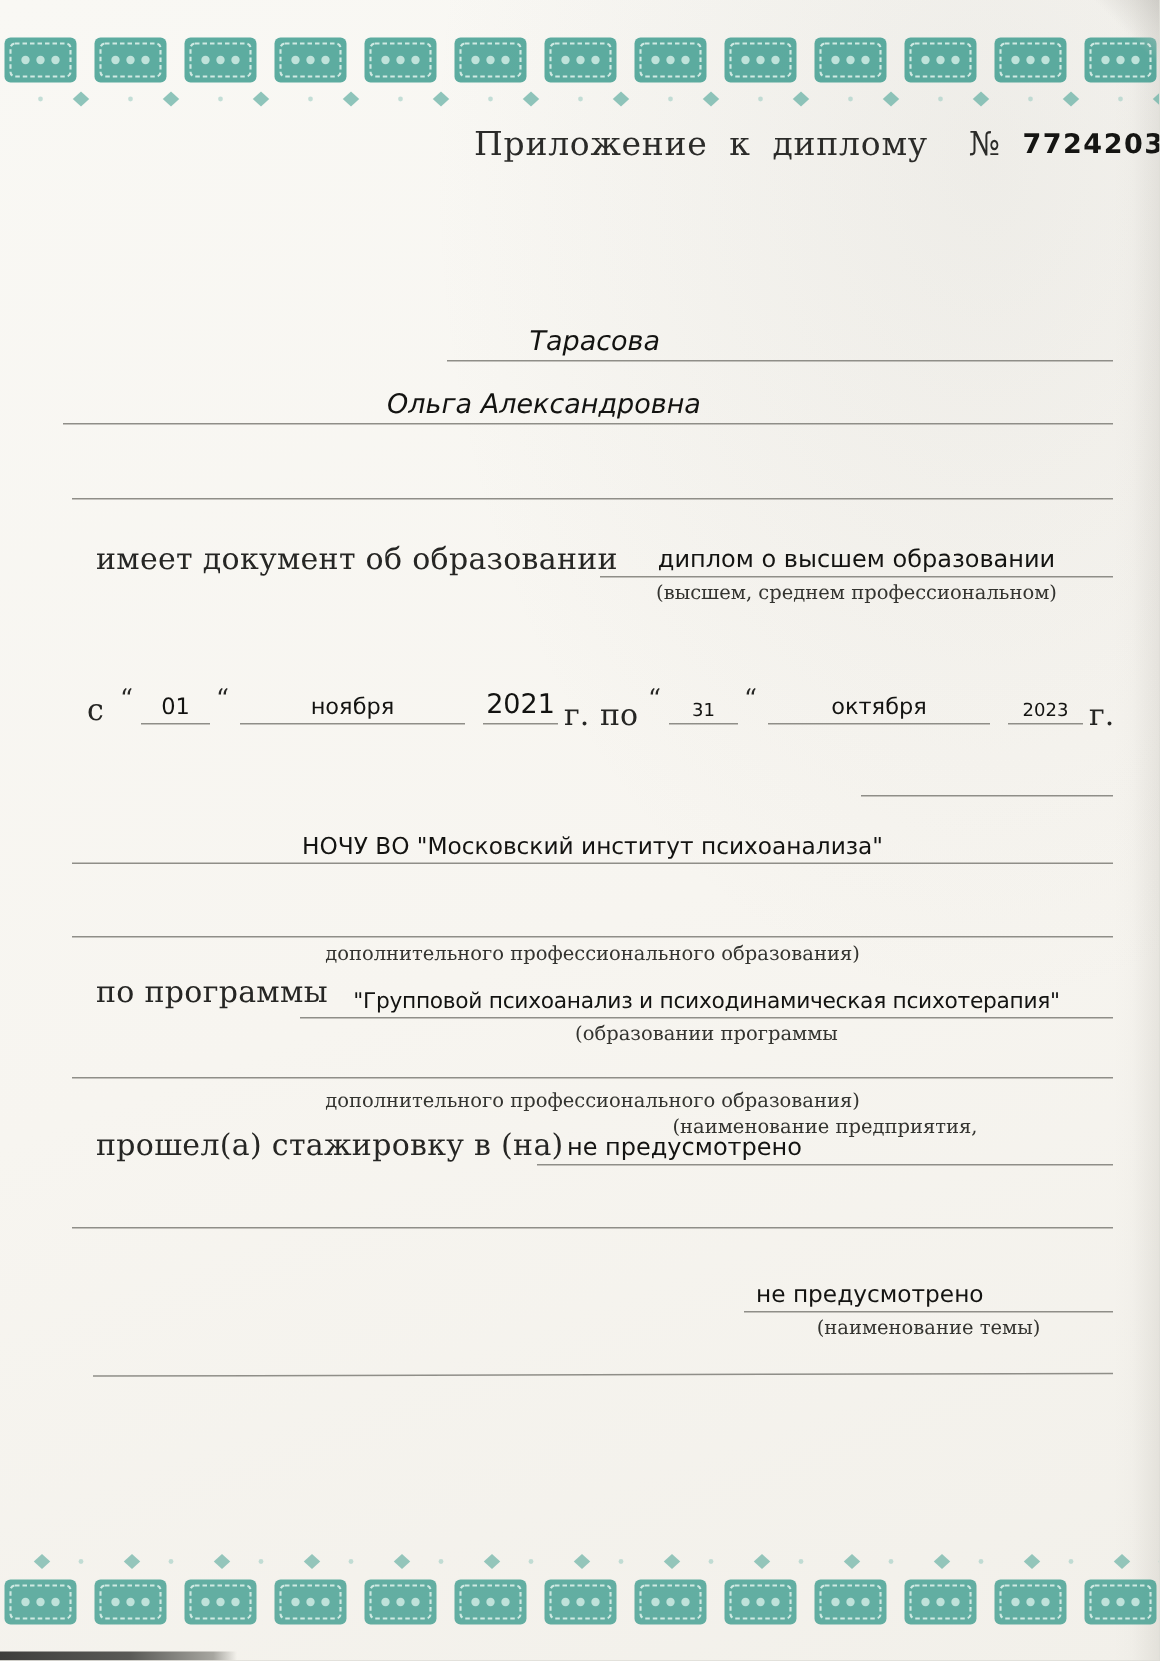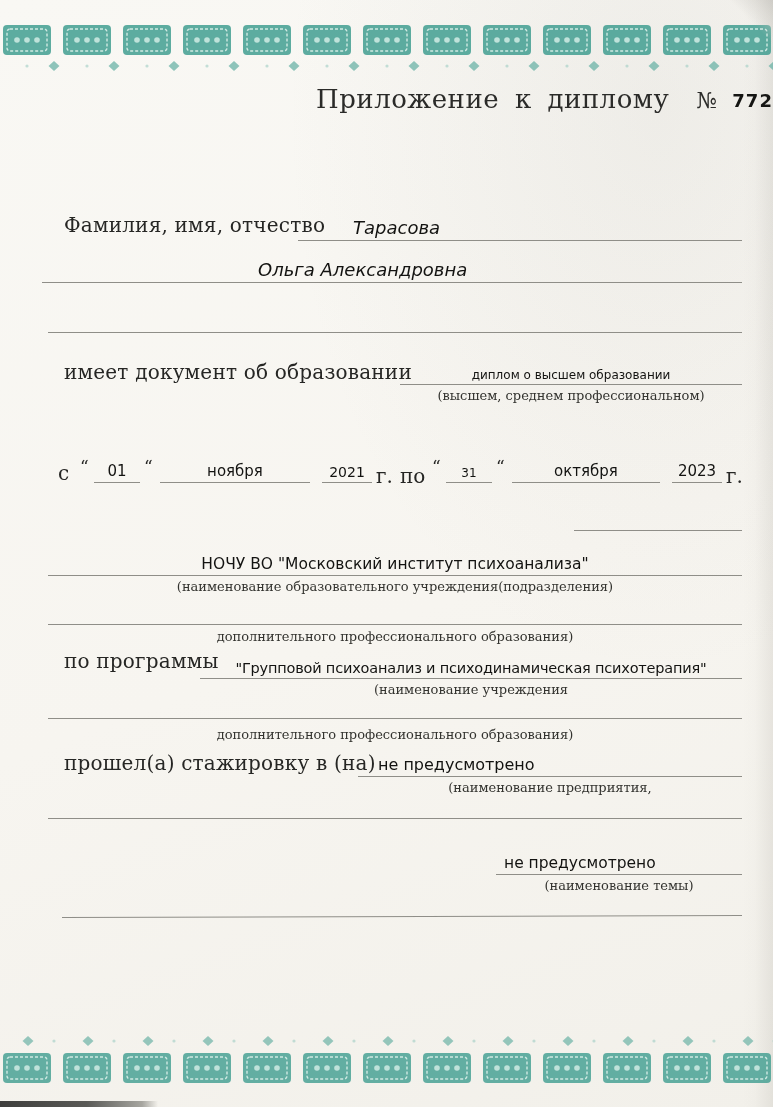--- a/index.html
+++ b/index.html
@@ -8,21 +8,21 @@
     background:
       radial-gradient(ellipse at 85% 10%, rgba(150,148,140,0.10), transparent 40%),
       linear-gradient(to left, rgba(120,115,105,0.12), rgba(120,115,105,0.02) 18px, transparent 30px),
       linear-gradient(160deg, #f9f8f4 0%, #f7f5f0 55%, #f2f0ea 100%);
     overflow:hidden;
     font-family:"DejaVu Serif","Liberation Serif",serif;
     color:#222220;
   }
   .band{position:absolute; left:0; display:block;}
   .hdr{position:absolute; top:84px; left:316px; white-space:nowrap;}
-  .hdr-title{font-size:26px; color:#2b2b29; word-spacing:7px; letter-spacing:0.5px;}
+  .hdr-title{font-size:22px; color:#2b2b29; word-spacing:7px; letter-spacing:0.5px;}
   .hdr-no{font-size:22px; margin-left:22px; color:#2b2b29;}
   .hdr-num{font-family:"DejaVu Sans","Liberation Sans",sans-serif; font-weight:bold;
            font-size:18px; letter-spacing:1px; color:#151513; margin-left:10px; vertical-align:1px;}
   .lbl{position:absolute; font-size:20px; color:#262624; white-space:nowrap; letter-spacing:0.2px;}
   .line{position:absolute; height:0; border-top:1px solid #8f8e88;}
   .val{position:absolute; bottom:3px; white-space:nowrap;
        font-family:"DejaVu Sans","Liberation Sans",sans-serif; font-weight:normal; color:#131311;}
   .val-center{left:50%; transform:translateX(-50%);}
   .name-val{font-style:italic; font-size:18px;}
   .cap{position:absolute; font-size:13px; color:#33332f; text-align:center; white-space:nowrap;}
@@ -54,85 +54,83 @@
   </svg>
 
   <div class="corner-fold"></div>
 
   <div class="hdr">
     <span class="hdr-title">Приложение к диплому</span>
     <span class="hdr-no">№</span>
     <span class="hdr-num">772420367748</span>
   </div>
 
-  <div class="lbl" style="left:64px; top:213px">Фамилия, имя, отчество</div>
   <div class="line" style="left:298px; top:240px; width:444px">
     <span class="val name-val" style="left:55px">Тарасова</span>
   </div>
   <div class="line" style="left:42px; top:282px; width:700px">
     <span class="val name-val" style="left:216px">Ольга Александровна</span>
   </div>
   <div class="line" style="left:48px; top:332px; width:694px"></div>
 
   <div class="lbl" style="left:64px; top:360px">имеет документ об образовании</div>
   <div class="line" style="left:400px; top:384px; width:342px">
-    <span class="val val-center" style="font-size:12px">диплом о высшем образовании</span>
+    <span class="val val-center" style="font-size:16px">диплом о высшем образовании</span>
   </div>
   <div class="cap" style="left:400px; top:388px; width:342px">(высшем, среднем профессиональном)</div>
 
   <div>
     <span class="small-word" style="left:58px; top:461px">с</span>
     <span class="q" style="left:80px; top:456px">“</span>
     <div class="line" style="left:94px; top:482px; width:46px">
       <span class="val val-center" style="font-size:15px">01</span>
     </div>
     <span class="q" style="left:144px; top:456px">“</span>
     <div class="line" style="left:160px; top:482px; width:150px">
       <span class="val val-center" style="font-size:15px">ноября</span>
     </div>
     <div class="line" style="left:322px; top:482px; width:50px">
-      <span class="val val-center" style="font-size:14px">2021</span>
+      <span class="val val-center" style="font-size:18px">2021</span>
     </div>
     <span class="small-word" style="left:376px; top:464px">г.</span>
     <span class="small-word" style="left:400px; top:464px">по</span>
     <span class="q" style="left:432px; top:456px">“</span>
     <div class="line" style="left:446px; top:482px; width:46px">
       <span class="val val-center" style="font-size:12px">31</span>
     </div>
     <span class="q" style="left:496px; top:456px">“</span>
     <div class="line" style="left:512px; top:482px; width:148px">
       <span class="val val-center" style="font-size:15px">октября</span>
     </div>
     <div class="line" style="left:672px; top:482px; width:50px">
-      <span class="val val-center" style="font-size:15px">2023</span>
+      <span class="val val-center" style="font-size:12px">2023</span>
     </div>
     <span class="small-word" style="left:726px; top:464px">г.</span>
   </div>
 
   <div class="line" style="left:574px; top:530px; width:168px"></div>
   <div class="line" style="left:48px; top:575px; width:694px">
     <span class="val val-center" style="font-size:15.5px">НОЧУ ВО "Московский институт психоанализа"</span>
   </div>
-  <div class="cap" style="left:48px; top:579px; width:694px">(наименование образовательного учреждения(подразделения)</div>
   <div class="line" style="left:48px; top:624px; width:694px"></div>
   <div class="cap" style="left:48px; top:629px; width:694px">дополнительного профессионального образования)</div>
 
   <div class="lbl" style="left:64px; top:649px">по программы</div>
   <div class="line" style="left:200px; top:678px; width:542px">
     <span class="val val-center" style="font-size:14.5px; letter-spacing:-0.2px">"Групповой психоанализ и психодинамическая психотерапия"</span>
   </div>
-  <div class="cap" style="left:200px; top:682px; width:542px">(наименование учреждения</div>
+  <div class="cap" style="left:200px; top:682px; width:542px">(образовании программы</div>
   <div class="line" style="left:48px; top:718px; width:694px"></div>
   <div class="cap" style="left:48px; top:727px; width:694px">дополнительного профессионального образования)</div>
 
   <div class="lbl" style="left:64px; top:751px">прошел(а) стажировку в (на)</div>
   <div class="line" style="left:358px; top:776px; width:384px">
     <span class="val" style="left:20px; font-size:16px">не предусмотрено</span>
   </div>
-  <div class="cap" style="left:358px; top:780px; width:384px">(наименование предприятия,</div>
+  <div class="cap" style="left:358px; top:744px; width:384px">(наименование предприятия,</div>
   <div class="line" style="left:48px; top:818px; width:694px"></div>
 
   <div class="line" style="left:496px; top:874px; width:246px">
     <span class="val" style="left:8px; font-size:15.5px">не предусмотрено</span>
   </div>
   <div class="cap" style="left:496px; top:878px; width:246px">(наименование темы)</div>
   <div class="line" style="left:62px; top:916px; width:680px; transform:rotate(-0.15deg)"></div>
 
   <svg class="band" style="top:1032px" width="773" height="58" xmlns="http://www.w3.org/2000/svg">
     <defs>

